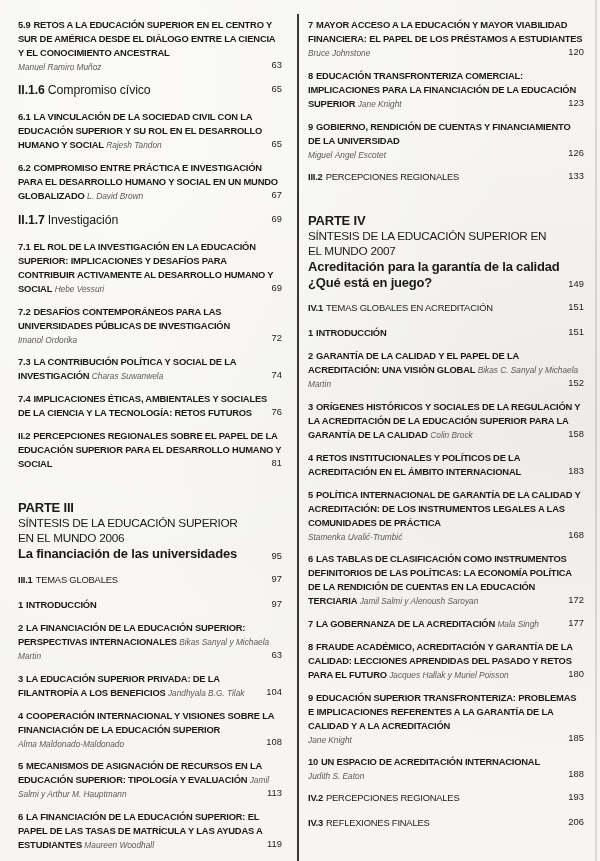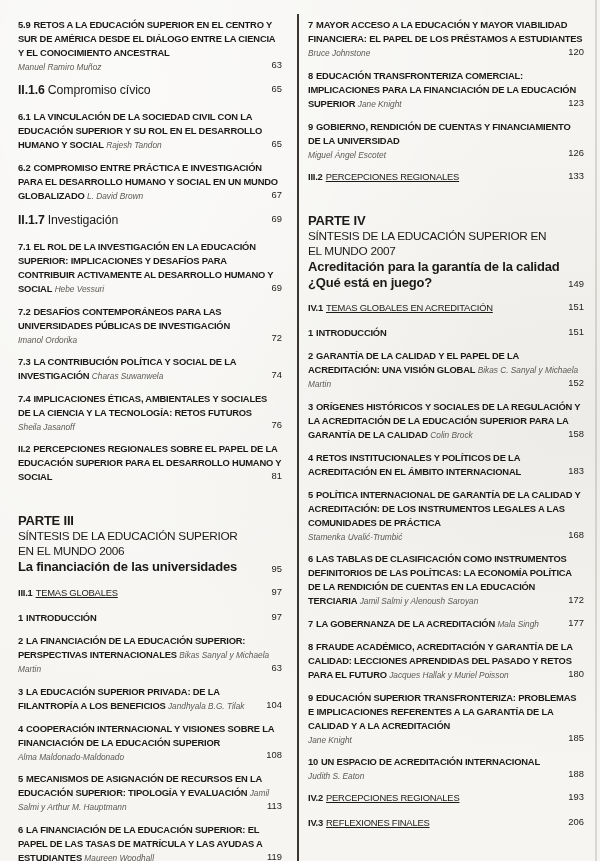--- a/index.html
+++ b/index.html
@@ -28,21 +28,21 @@
   }
 
   
   .entry { position: relative; margin: 0 0 9px 0; font-size: 9.4px; line-height: 14px; letter-spacing: -0.2px; }
   .entry .num { font-weight: bold; margin-right: 3px; }
   .entry .pagenum, .part .pagenum {
     position: absolute; right: 0; bottom: 1px;
     font-size: 9.4px; font-weight: normal; letter-spacing: 0; color: #23211e;
   }
   .entry.item .title { font-weight: bold; }
-  .entry.roman .title { font-weight: normal; text-decoration: underline; }
+  .entry.roman .title { font-weight: normal; }
   .entry.roman { margin-bottom: 11px; }
 
   .entry.section { font-size: 12.3px; line-height: 16px; margin: 7px 0 12px 0; letter-spacing: -0.1px; }
   .entry.section .title { font-weight: normal; }
 
   .author { font-style: italic; font-weight: normal; font-size: 8.3px; color: #5c5a55; letter-spacing: 0; }
   .author.block { display: block; line-height: 11px; margin-top: 2px; }
 
   .part { position: relative; margin: 29px 0 11px 0; }
   .part-label { font-size: 13px; font-weight: bold; line-height: 16px; letter-spacing: -0.2px; }
@@ -80,21 +80,21 @@
       </div>
       <div class="entry item">
         <div class="entry-text"><span class="num">7.2</span><span class="title">DESAFÍOS CONTEMPORÁNEOS PARA LAS UNIVERSIDADES PÚBLICAS DE INVESTIGACIÓN</span> <span class="author block">Imanol Ordorika</span></div>
         <div class="pagenum">72</div>
       </div>
       <div class="entry item">
         <div class="entry-text"><span class="num">7.3</span><span class="title">LA CONTRIBUCIÓN POLÍTICA Y SOCIAL DE LA INVESTIGACIÓN</span> <span class="author">Charas Suwanwela</span></div>
         <div class="pagenum">74</div>
       </div>
       <div class="entry item">
-        <div class="entry-text"><span class="num">7.4</span><span class="title">IMPLICACIONES ÉTICAS, AMBIENTALES Y SOCIALES DE LA CIENCIA Y LA TECNOLOGÍA: RETOS FUTUROS</span> <span class="author block">Sheila Jasanoff</span></div>
+        <div class="entry-text"><span class="num">7.4</span><span class="title">IMPLICACIONES ÉTICAS, AMBIENTALES Y SOCIALES DE LA CIENCIA Y LA TECNOLOGÍA: RETOS FUTUROS</span> </div>
         <div class="pagenum">76</div>
       </div>
       <div class="entry item">
         <div class="entry-text"><span class="num">II.2</span><span class="title">PERCEPCIONES REGIONALES SOBRE EL PAPEL DE LA EDUCACIÓN SUPERIOR PARA EL DESARROLLO HUMANO Y SOCIAL</span></div>
         <div class="pagenum">81</div>
       </div>
       <div class="part">
         <div class="part-label">PARTE III</div>
         <div class="part-title-line">SÍNTESIS DE LA EDUCACIÓN SUPERIOR</div>
         <div class="part-title-line">EN EL MUNDO 2006</div>

